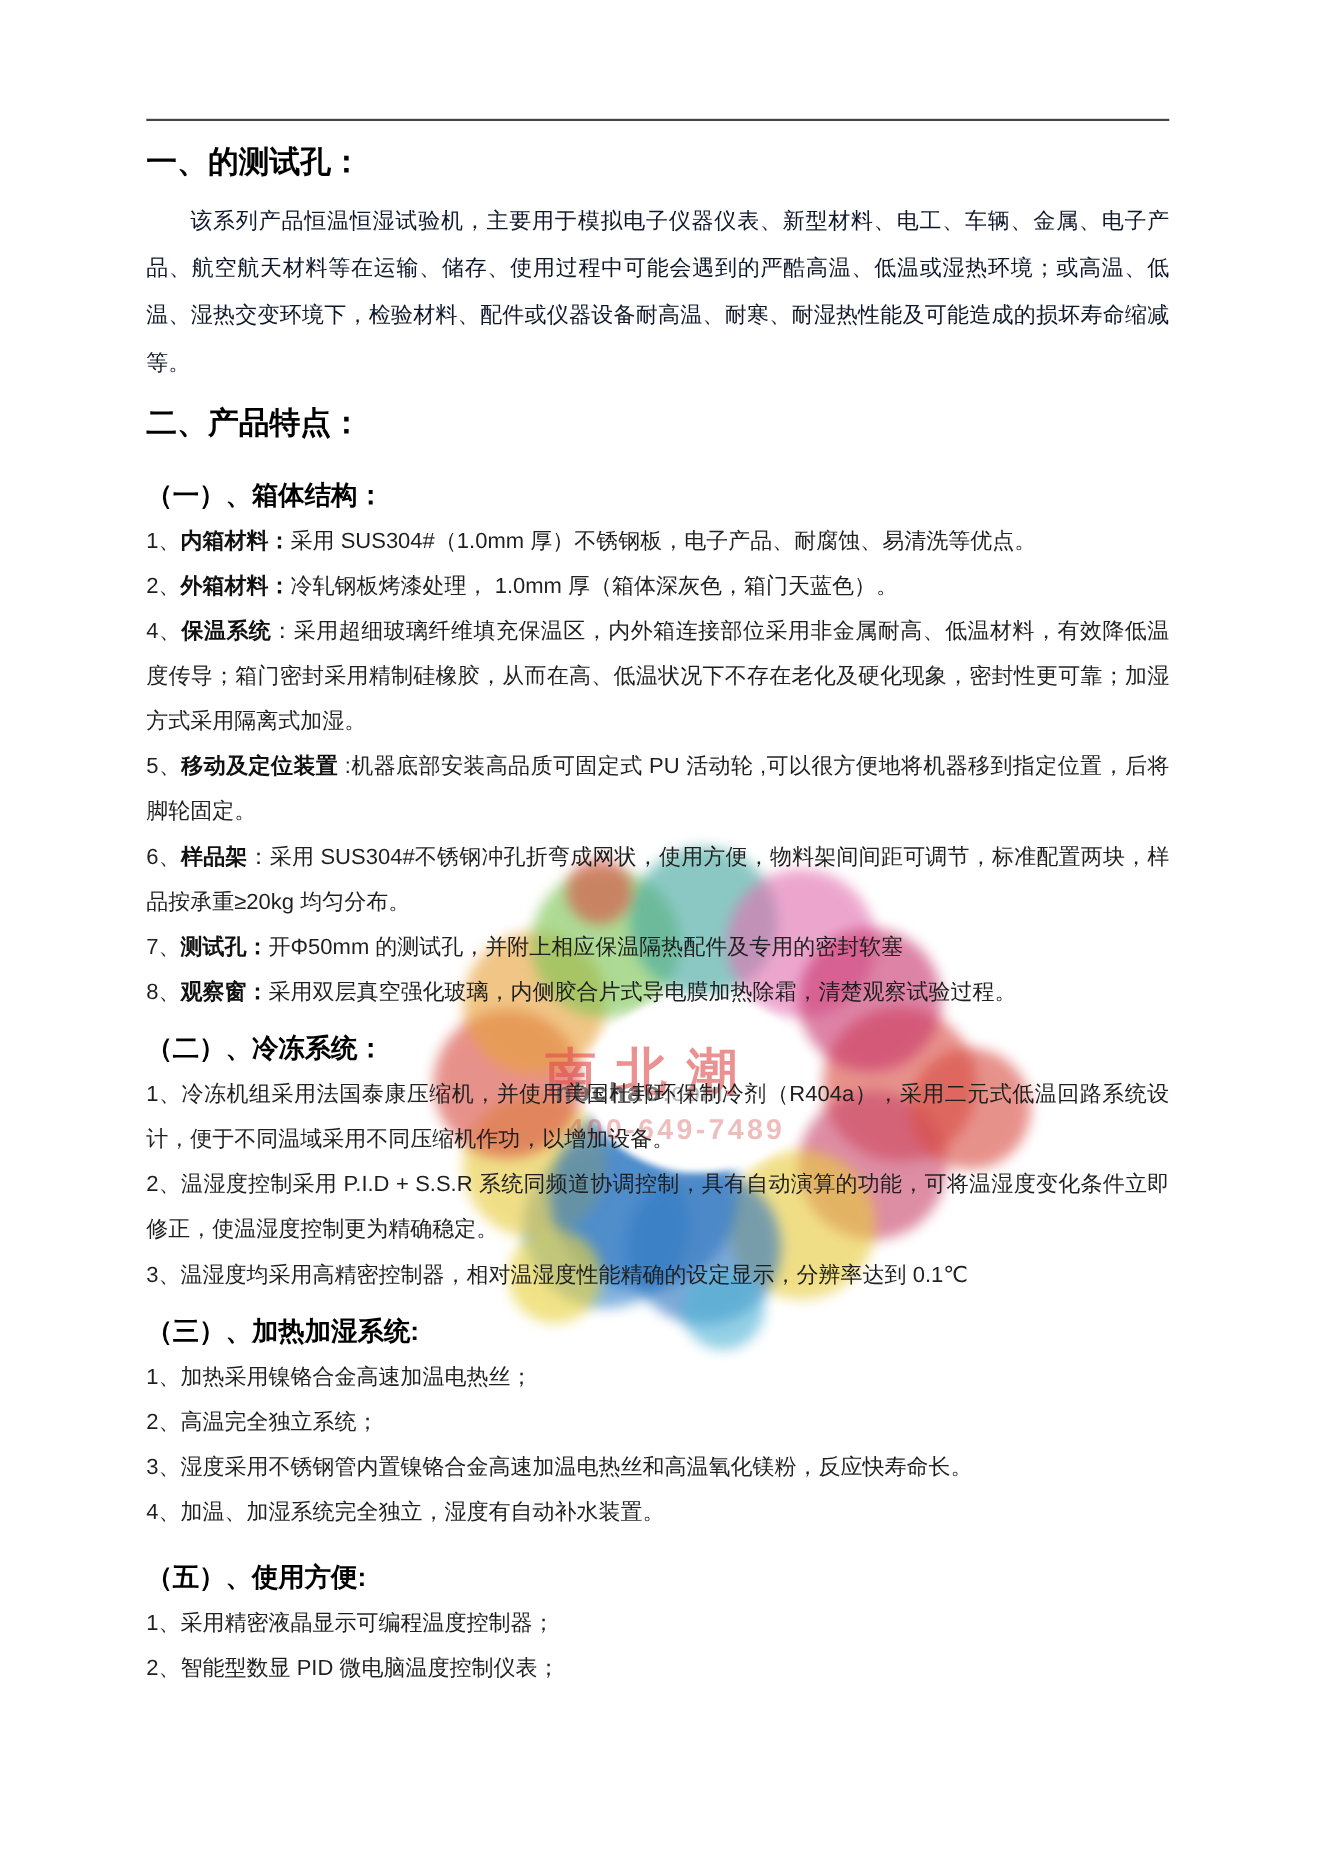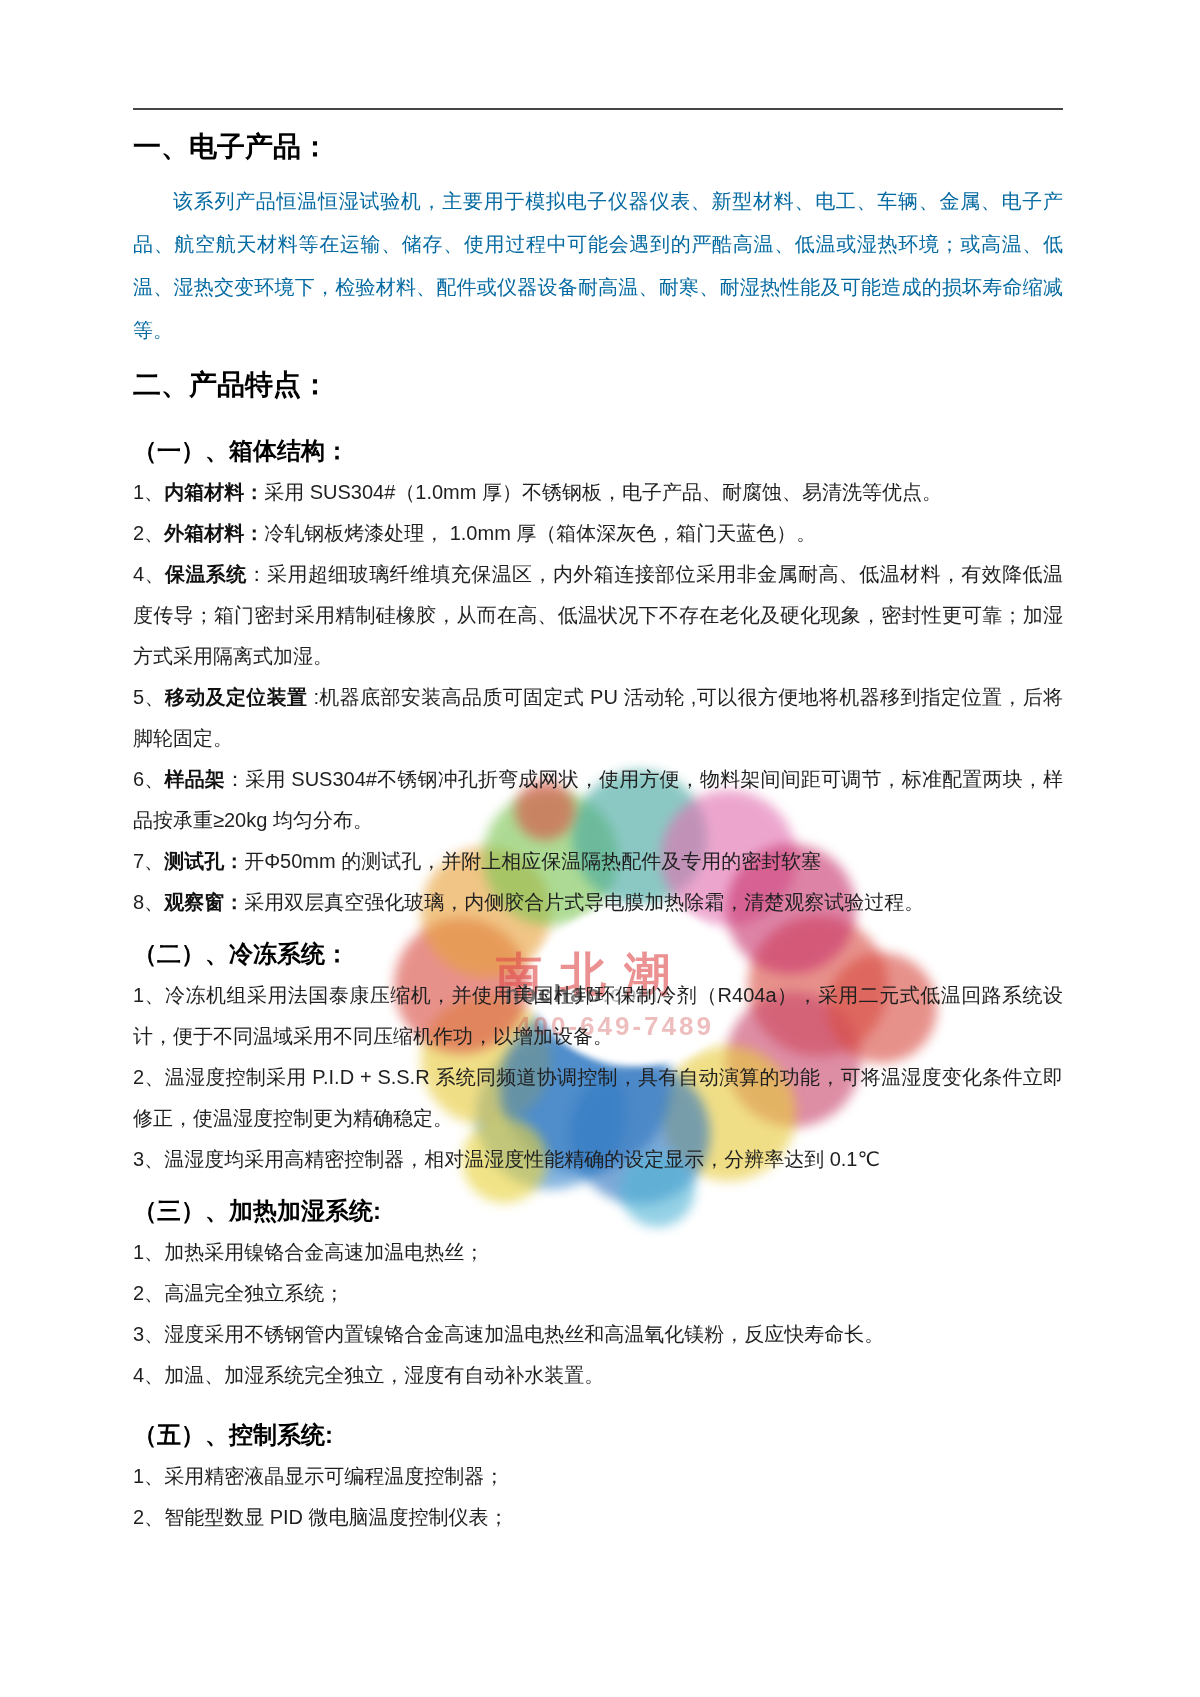--- a/index.html
+++ b/index.html
@@ -39,21 +39,21 @@
   .wm-domain .d2{color:rgba(165,165,165,.78);letter-spacing:1px;}
   .wm-phone{position:absolute;left:516px;top:903px;font-size:26px;font-weight:700;
     color:rgba(205,70,70,.35);letter-spacing:3px;white-space:nowrap;}
 
   
   .content{position:relative;z-index:1;padding:0 137px 0 133px;}
   .top-rule{margin-top:108px;border-top:2px solid #454545;height:0;width:100%;}
   .h-main{font-size:28px;line-height:34px;font-weight:700;color:#000;margin:20px 0 0 0;}
   .h-main.features{margin-top:16px;}
   .intro-para{font-size:20px;line-height:43px;margin:16px 0 0 0;text-indent:2em;
-    text-align:justify;color:#0369a1;}
+    text-align:justify;color:#0f172a;}
   .section-title{font-size:24px;line-height:30px;font-weight:700;color:#000;margin:16px 0 0 0;}
   .section:first-child .section-title{margin-top:34px;}
   .section:last-child .section-title{margin-top:24px;}
   .items{margin-top:6px;}
   .item{font-size:20px;line-height:41px;margin:0;text-align:justify;color:#1f1f1f;}
   .item b{color:#111;}
 
   
   .slogan{position:absolute;left:353px;top:1588px;z-index:1;font-size:23px;font-weight:700;
     color:#111;letter-spacing:11px;word-spacing:16px;white-space:nowrap;}
@@ -83,21 +83,21 @@
     <div class="wm-blob b16" style="background: rgb(217, 79, 69);"></div>
     <div class="wm-hole"></div>
     <div class="wm-cn">南北潮</div>
     <div class="wm-domain"><span class="d1">nbchao</span><span class="d2">.com</span></div>
     <div class="wm-phone">400-649-7489</div>
   </div>
 
   <div class="content">
     <div class="top-rule"></div>
 
-    <h1 class="h-main">一、电子产品：</h1>
+    <h1 class="h-main">一、的测试孔：</h1>
     <p class="intro-para">该系列产品恒温恒湿试验机，主要用于模拟电子仪器仪表、新型材料、电工、车辆、金属、电子产品、航空航天材料等在运输、储存、使用过程中可能会遇到的严酷高温、低温或湿热环境；或高温、低温、湿热交变环境下，检验材料、配件或仪器设备耐高温、耐寒、耐湿热性能及可能造成的损坏寿命缩减等。</p>
 
     <h1 class="h-main features">二、产品特点：</h1>
 
     <div>
   <div class="section">
     <h3 class="section-title">（一）、箱体结构：</h3>
     <div class="items">
             <p class="item"><span>1、</span><b>内箱材料：</b><span>采用 SUS304#（1.0mm 厚）不锈钢板，电子产品、耐腐蚀、易清洗等优点。</span></p>
             <p class="item"><span>2、</span><b>外箱材料：</b><span>冷轧钢板烤漆处理， 1.0mm 厚（箱体深灰色，箱门天蓝色）。</span></p>
@@ -122,21 +122,21 @@
     <h3 class="section-title">（三）、加热加湿系统:</h3>
     <div class="items">
             <p class="item"><span>1、</span><span>加热采用镍铬合金高速加温电热丝；</span></p>
             <p class="item"><span>2、</span><span>高温完全独立系统；</span></p>
             <p class="item"><span>3、</span><span>湿度采用不锈钢管内置镍铬合金高速加温电热丝和高温氧化镁粉，反应快寿命长。</span></p>
             <p class="item"><span>4、</span><span>加温、加湿系统完全独立，湿度有自动补水装置。</span></p>
           </div>
   </div>
 
   <div class="section">
-    <h3 class="section-title">（五）、控制系统:</h3>
+    <h3 class="section-title">（五）、使用方便:</h3>
     <div class="items">
             <p class="item"><span>1、</span><span>采用精密液晶显示可编程温度控制器；</span></p>
             <p class="item"><span>2、</span><span>智能型数显 PID 微电脑温度控制仪表；</span></p>
           </div>
   </div>
 </div>
   </div>
 
   <div class="slogan">创新 · 高效 · 传承 · 激情 · 坚持</div>
 

